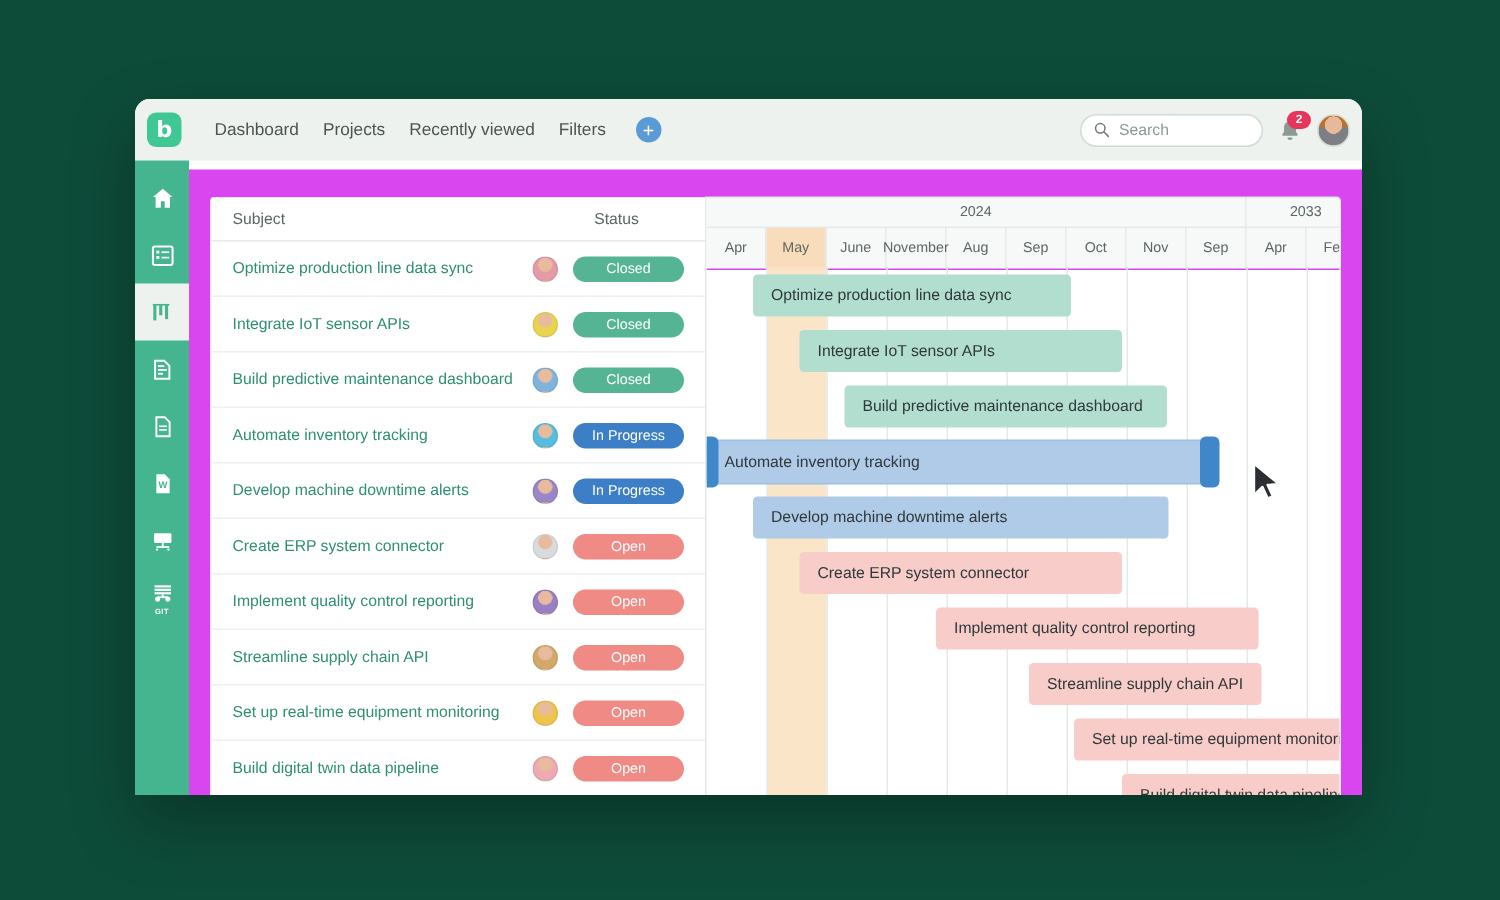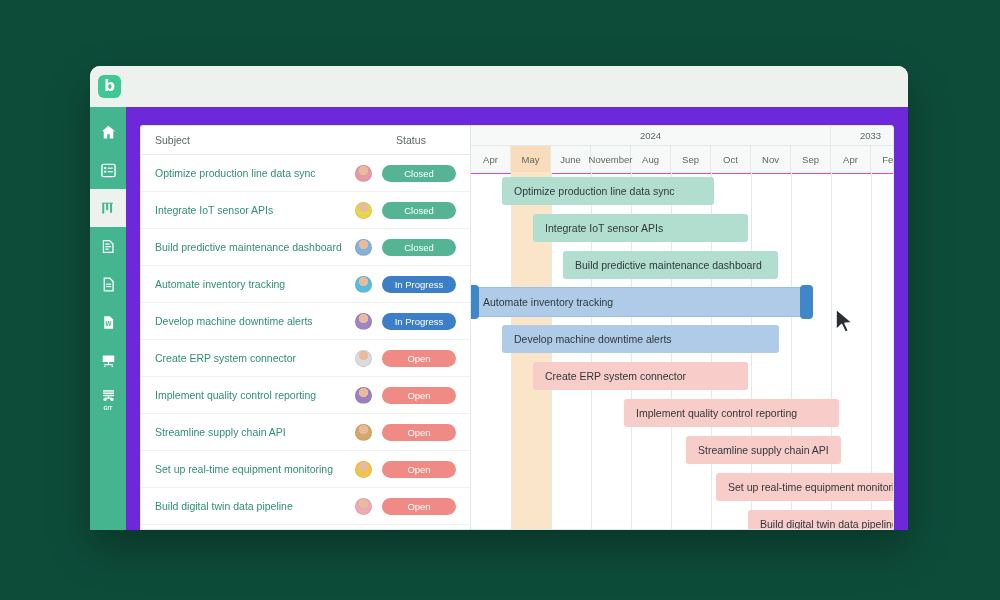--- a/index.html
+++ b/index.html
@@ -64,21 +64,21 @@
     width:36px;height:38px;display:flex;align-items:center;justify-content:center;cursor:pointer;
     color:#ffffff;
   }
   .railitem.active{background:#eef2ef;color:#45b58f;}
   .railitem svg{display:block;}
   .railitem .gitlbl{
     position:absolute;font-size:5px;font-weight:700;letter-spacing:.3px;margin-top:20px;
   }
 
   
-  .content{position:absolute;left:36px;top:41px;width:782px;height:423px;background:#6d28d9;}
+  .content{position:absolute;left:36px;top:47px;width:782px;height:423px;background:#d946ef;}
 
   
   .tablepanel{
     position:absolute;left:14px;top:18px;width:330px;height:405px;
     background:#fff;border:1px solid #e2e8e5;border-right:none;box-sizing:border-box;
     border-radius:3px 0 0 0;overflow:hidden;
   }
   .thead{
     height:29px;display:flex;align-items:center;border-bottom:1px solid #e4eae7;
     padding:0 14px;box-sizing:border-box;
@@ -142,21 +142,47 @@
   .cursor{position:absolute;left:833px;top:307px;width:24px;height:28px;pointer-events:none;}
 </style>
 </head>
 <body>
 
 <div class="stage">
   <div class="window">
 
     <div class="topbar">
       <div class="logo">b</div>
-
+      <div class="navlinks">
+        <div class="navlink">Dashboard</div>
+        <div class="navlink">Projects</div>
+        <div class="navlink">Recently viewed</div>
+        <div class="navlink">Filters</div>
+        <div class="plusbtn">+</div>
+      </div>
+
+      <div class="topright">
+        <div class="searchbox">
+          <svg width="11" height="11" viewBox="0 0 16 16">
+            <circle cx="6.6" cy="6.6" r="4.6" fill="none" stroke="#6e7b77" stroke-width="1.5"></circle>
+            <line x1="10.2" y1="10.2" x2="14.4" y2="14.4" stroke="#6e7b77" stroke-width="1.5" stroke-linecap="round"></line>
+          </svg>
+          <span class="ph">Search</span>
+        </div>
+
+        <div class="bellwrap">
+          <svg width="16" height="17" viewBox="0 0 20 21">
+            <path d="M10 2a1.4 1.4 0 0 1 1.4 1.4v.5a5 5 0 0 1 3.6 4.8v3.4l1.3 2.2a.7.7 0 0 1-.6 1.1H4.3a.7.7 0 0 1-.6-1.1L5 12.1V8.7a5 5 0 0 1 3.6-4.8v-.5A1.4 1.4 0 0 1 10 2z" fill="#8c9994"></path>
+            <path d="M7.9 17a2.1 2.1 0 0 0 4.2 0z" fill="#8c9994"></path>
+          </svg>
+          <div class="badge">2</div>
+        </div>
+
+        <div class="avatar"></div>
+      </div>
     </div>
 
     <div class="rail">
       <div class="railitem">
         <svg width="17" height="17" viewBox="0 0 20 20">
           <path d="M10 2.2 2.4 8.6h2v8.4h4.1v-5h3v5h4.1V8.6h2z" fill="currentColor"></path>
         </svg>
       </div>
       <div class="railitem">
         <svg width="17" height="17" viewBox="0 0 20 20">

